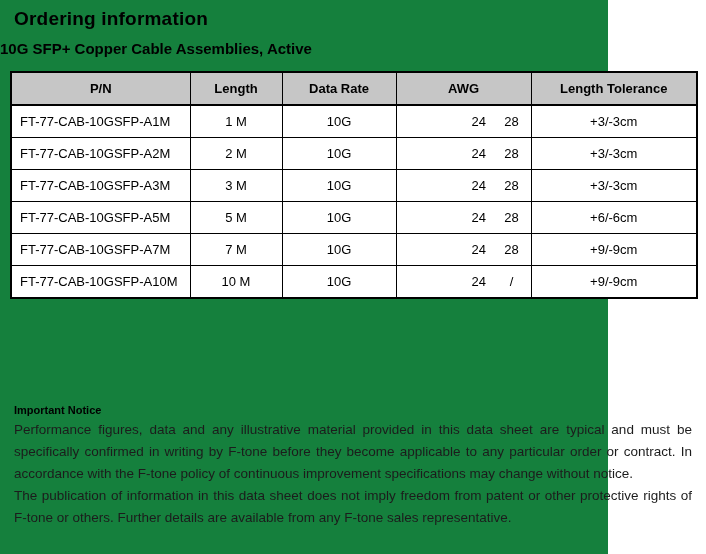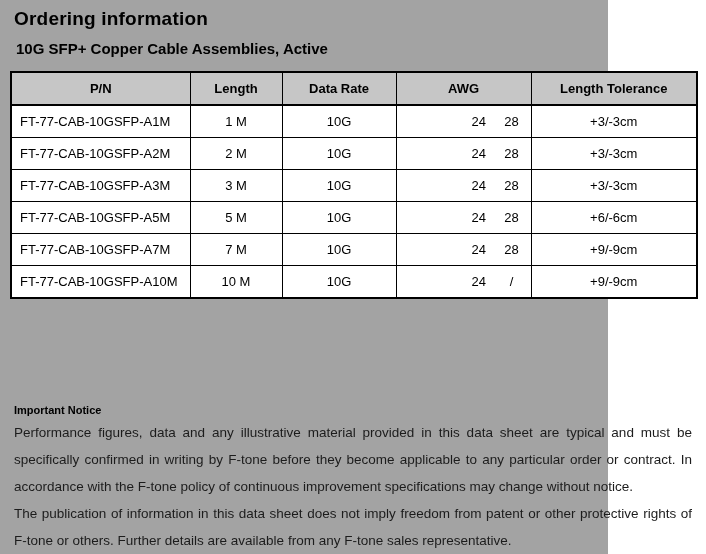--- a/index.html
+++ b/index.html
@@ -8,33 +8,33 @@
     width: 706px;
     height: 554px;
     font-family: "Liberation Sans", sans-serif;
     color: #000000;
     overflow: hidden;
   }
   .page {
     position: relative;
     width: 608px;
     height: 554px;
-    background: #a3a3a3;
+    background: #15803d;
   }
   .doc-title {
     position: absolute;
     left: 14px;
     top: 8px;
     font-size: 19px;
     font-weight: bold;
     letter-spacing: 0.2px;
   }
   .doc-subtitle {
     position: absolute;
-    left: 16px;
+    left: 0;
     top: 40px;
     font-size: 15px;
     font-weight: bold;
   }
   table.order-table {
     position: absolute;
     left: 10px;
     top: 71px;
     width: 686px;
     border-collapse: collapse;
@@ -78,21 +78,21 @@
     top: 404px;
     width: 678px;
   }
   .notice-heading {
     font-size: 11px;
     font-weight: bold;
     margin-bottom: 3px;
   }
   .notice p {
     font-size: 13.5px;
-    line-height: 27px;
+    line-height: 22px;
     text-align: justify;
     color: #1c1c1c;
   }
 </style>
 </head>
 <body>
 
 <div class="page">
 
   <div class="doc-title">Ordering information</div>

